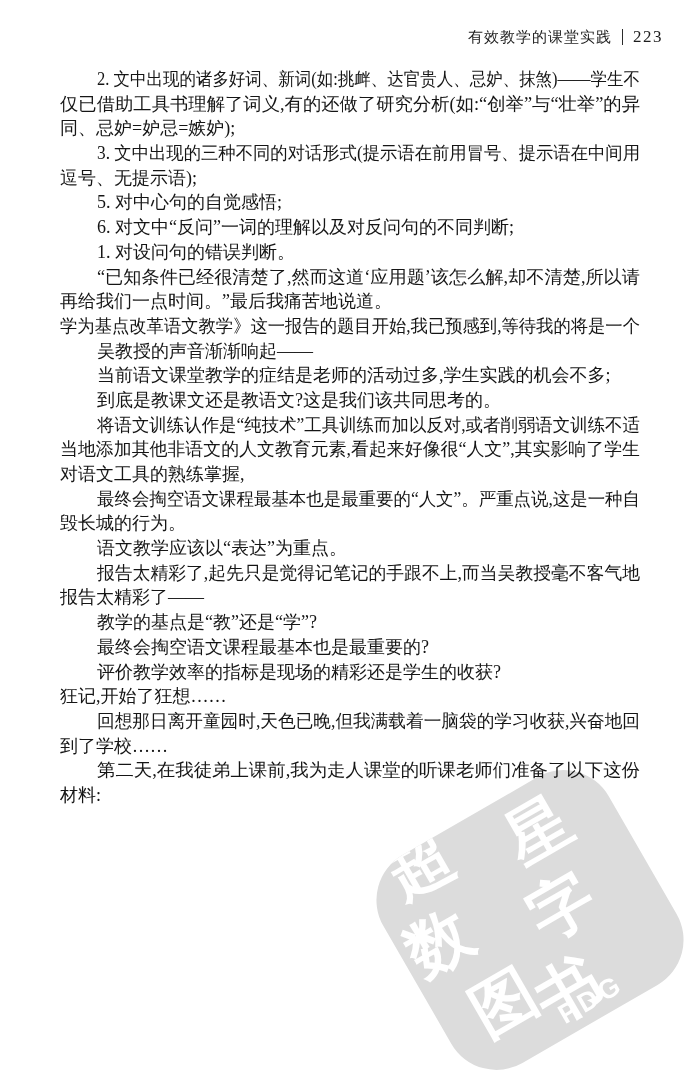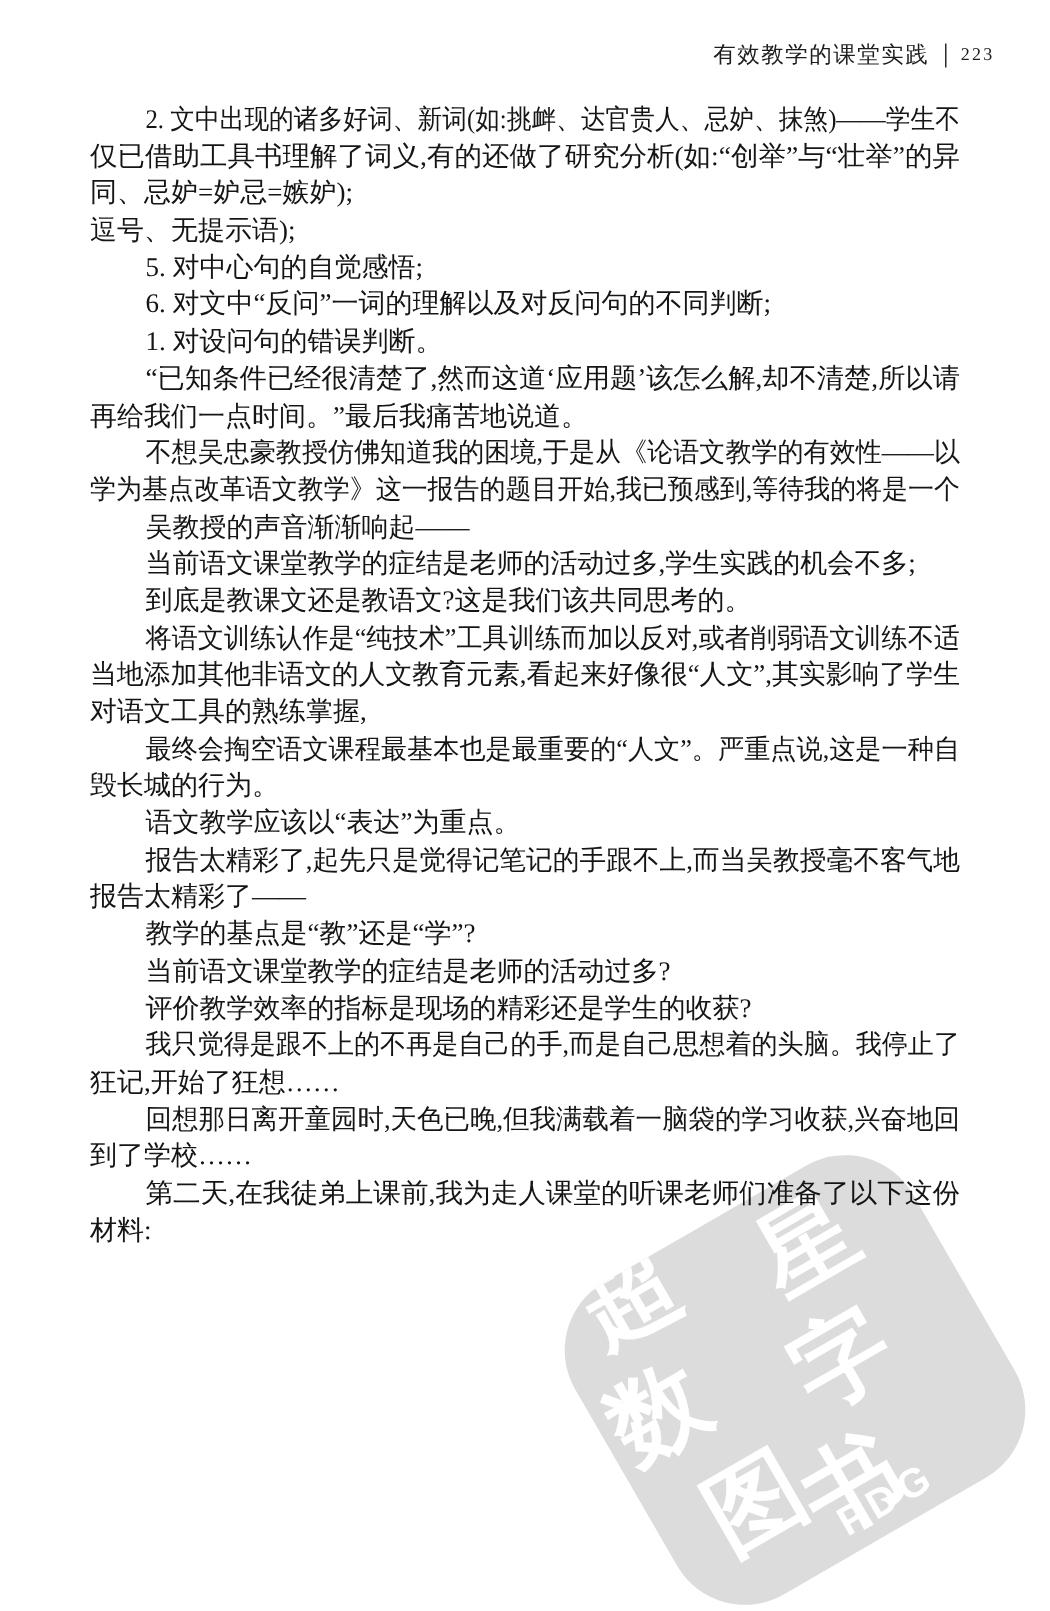--- a/index.html
+++ b/index.html
@@ -12,21 +12,21 @@
   }
 
   
   .page-header {
     position:absolute; top:27px; right:37px;
     display:flex; align-items:center; gap:10px;
     font-size:15px; color:#1d1d1d; z-index:2;
     letter-spacing:1px;
   }
   .header-divider { width:1px; height:16px; background:#2b2b2b; }
-  .page-number { font-size:12px; letter-spacing:1.5px; }
+  .page-number { font-size:17px; letter-spacing:1.5px; }
 
   
   .page-body {
     position:absolute; left:60px; top:67px; width:580px;
     font-size:18px; color:#151515; z-index:1;
   }
   .line { height:24.7px; line-height:24.7px; white-space:nowrap; }
   .line.indent { padding-left:37px;text-decoration:underline; }
   .line > span { display:inline-block; transform-origin:0 50%; }
 
@@ -70,41 +70,40 @@
 <div class="page-header">
   <span>有效教学的课堂实践</span>
   <span class="header-divider"></span>
   <span class="page-number">223</span>
 </div>
 
 <div class="page-body">
     <div class="line indent"><span style="transform: scaleX(0.915683);">2. 文中出现的诸多好词、新词(如:挑衅、达官贵人、忌妒、抹煞)——学生不</span></div>
     <div class="line"><span style="transform: scaleX(1.01852);">仅已借助工具书理解了词义,有的还做了研究分析(如:“创举”与“壮举”的异</span></div>
     <div class="line"><span>同、忌妒=妒忌=嫉妒);</span></div>
+    <div class="line indent"><span style="transform: scaleX(0.962766);">3. 文中出现的三种不同的对话形式(提示语在前用冒号、提示语在中间用</span></div>
     <div class="line"><span>逗号、无提示语);</span></div>
     <div class="line indent"><span>5. 对中心句的自觉感悟;</span></div>
     <div class="line indent"><span>6. 对文中“反问”一词的理解以及对反问句的不同判断;</span></div>
     <div class="line indent"><span>1. 对设问句的错误判断。</span></div>
     <div class="line indent"><span style="transform: scaleX(1.01026);">“已知条件已经很清楚了,然而这道‘应用题’该怎么解,却不清楚,所以请</span></div>
     <div class="line"><span>再给我们一点时间。”最后我痛苦地说道。</span></div>
-    <div class="line indent"><span style="transform: scaleX(0.965333);">不想吴忠豪教授仿佛知道我的困境,于是从《论语文教学的有效性——以</span></div>
     <div class="line"><span style="transform: scaleX(0.961857);">学为基点改革语文教学》这一报告的题目开始,我已预感到,等待我的将是一个</span></div>
     <div class="line indent"><span>吴教授的声音渐渐响起——</span></div>
     <div class="line indent"><span>当前语文课堂教学的症结是老师的活动过多,学生实践的机会不多;</span></div>
     <div class="line indent"><span>到底是教课文还是教语文?这是我们该共同思考的。</span></div>
     <div class="line indent"><span style="transform: scaleX(0.968805);">将语文训练认作是“纯技术”工具训练而加以反对,或者削弱语文训练不适</span></div>
     <div class="line"><span style="transform: scaleX(0.994881);">当地添加其他非语文的人文教育元素,看起来好像很“人文”,其实影响了学生</span></div>
     <div class="line"><span>对语文工具的熟练掌握,</span></div>
     <div class="line indent"><span style="transform: scaleX(0.968805);">最终会掏空语文课程最基本也是最重要的“人文”。严重点说,这是一种自</span></div>
     <div class="line"><span>毁长城的行为。</span></div>
     <div class="line indent"><span>语文教学应该以“表达”为重点。</span></div>
     <div class="line indent"><span style="transform: scaleX(0.989071);">报告太精彩了,起先只是觉得记笔记的手跟不上,而当吴教授毫不客气地</span></div>
     <div class="line"><span>报告太精彩了——</span></div>
     <div class="line indent"><span>教学的基点是“教”还是“学”?</span></div>
-    <div class="line indent"><span>当前语文课堂教学的症结是老师的活动过多?</span></div>
+    <div class="line indent"><span>最终会掏空语文课程最基本也是最重要的?</span></div>
     <div class="line indent"><span>评价教学效率的指标是现场的精彩还是学生的收获?</span></div>
-    <div class="line indent"><span style="transform: scaleX(0.965333);">我只觉得是跟不上的不再是自己的手,而是自己思想着的头脑。我停止了</span></div>
     <div class="line"><span>狂记,开始了狂想……</span></div>
     <div class="line indent"><span style="transform: scaleX(0.98103);">回想那日离开童园时,天色已晚,但我满载着一脑袋的学习收获,兴奋地回</span></div>
     <div class="line"><span>到了学校……</span></div>
     <div class="line indent"><span style="transform: scaleX(1.0226);">第二天,在我徒弟上课前,我为走人课堂的听课老师们准备了以下这份</span></div>
     <div class="line"><span>材料:</span></div>
   </div>
 
 </body></html>

